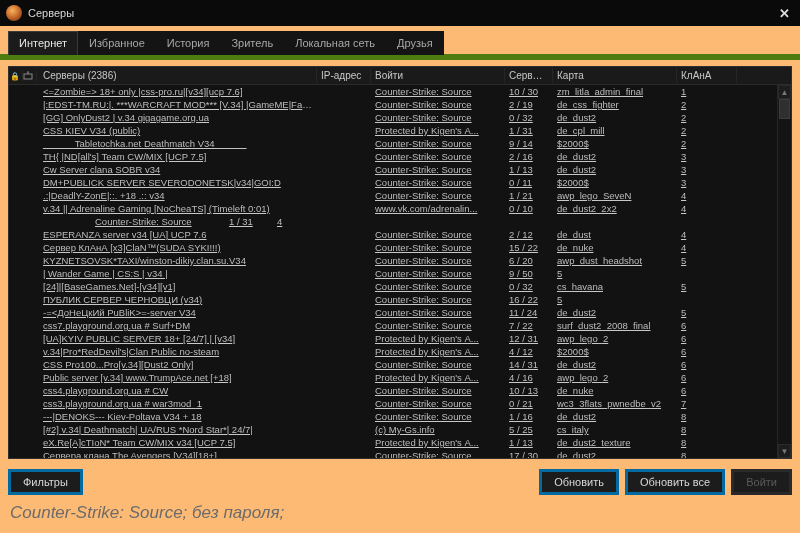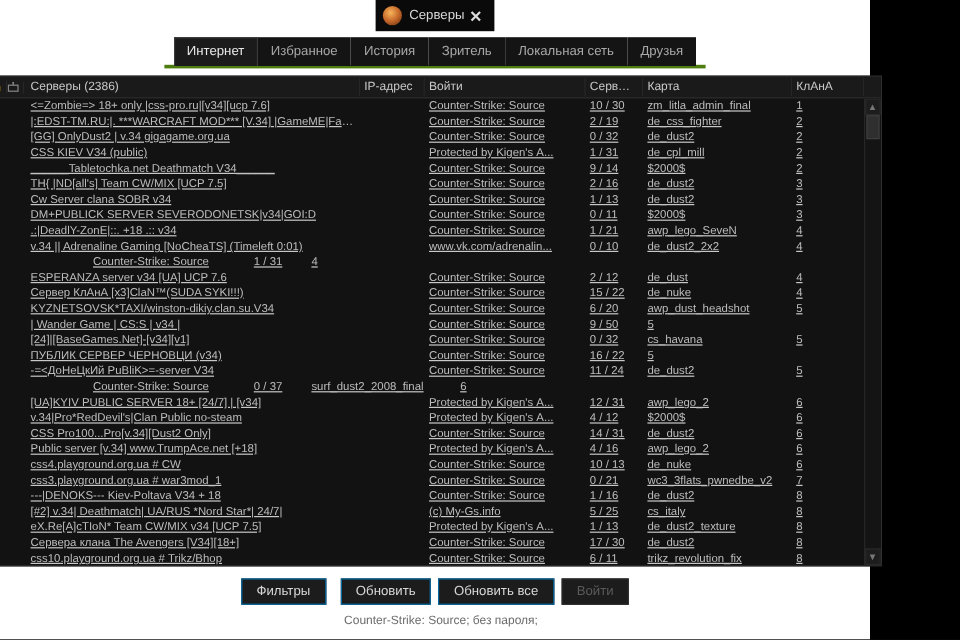--- a/index.html
+++ b/index.html
@@ -6,26 +6,25 @@
   body {
     background: #000;
     font-family: Tahoma, Arial, sans-serif;
     font-size: 10px;
     color: #c8c8c8;
     width: 800px;
     height: 533px;
     overflow: hidden;
   }
   .window {
-    width: 725px;
+    width: 800px;
     height: 533px;
-    background: #ffffff;
+    background: #fdba74;
     display: flex;
     flex-direction: column;
-    align-items: center;
   }
   .titlebar {
     height: 26px;
     display: flex;
     align-items: center;
     padding: 0 6px;
     background: #0a0a0a;
   }
   .titlebar .appicon {
     width: 16px; height: 16px;
@@ -33,21 +32,21 @@
     border-radius: 50%;
     margin-right: 6px;
   }
   .titlebar .title { color: #d8d8d8; font-size: 11px; }
   .titlebar .spacer { flex: 1; }
   .titlebar .closex { color: #ddd; font-size: 13px; font-weight: bold; cursor: pointer; padding: 2px 4px; }
   .tabs {
     display: flex;
     padding: 4px 8px 0 8px;
     gap: 0;
-    border-bottom: 3px solid #4d7c0f;
+    border-bottom: 6px solid #4d7c0f;
   }
   .tab {
     padding: 5px 10px 6px 10px;
     color: #a8a8a8;
     font-size: 11px;
     border: 1px solid transparent;
     border-bottom: none;
     cursor: pointer;
     position: relative;
     top: 1px;
@@ -112,31 +111,32 @@
   .scroll-track { flex:1; position:relative; }
   .scroll-thumb { position:absolute; left:1px; right:1px; top:0; height:20px; background:#2f2f2f; border:1px solid #3d3d3d; cursor:pointer;}
   .footer {
     display: flex;
     align-items: center;
     padding: 6px 8px;
     gap: 6px;
   }
   .btn {
     background: #1c1c1c;
-    border: 1px solid #0369a1;
+    border: 3px solid #0369a1;
     color: #d8d8d8;
     font-size: 11px;
     padding: 4px 12px;
     cursor: pointer;
   }
   .btn.disabled { color: #5a5a5a; border-color:#2a2a2a; cursor:default; }
   .status {
-    padding: 2px 10px 10px 20px;
+    padding: 2px 10px 10px 10px;
     color: #6b6b6b;
-    font-size: 10px;
+    font-size: 17px;
+    font-style: italic;
   }
   .lock-icon { font-size: 8px; color:#888; }
   .bot-icon svg { display:block; }
 </style>
 </head>
 <body>
 
 <div class="window">
 
   <div class="titlebar">
@@ -344,23 +344,24 @@
           <div class="col col-name">-=&lt;ДоНеЦкИй PuBliK&gt;=-server V34</div>
           <div class="col col-ip"></div>
           <div class="col col-game">Counter-Strike: Source</div>
           <div class="col col-players">11 / 24</div>
           <div class="col col-map">de_dust2</div>
           <div class="col col-ping">5</div>
         </div>
         <div class="row">
           <div class="col col-lock"></div>
           <div class="col col-bot"></div>
-          <div class="col col-ip"></div>
-          <div class="col col-game">Counter-Strike: Source</div>
-          <div class="col col-players">0 / 37</div>
+          <div class="col col-name">css7.playground.org.ua # Surf+DM</div>
+          <div class="col col-ip"></div>
+          <div class="col col-game">Counter-Strike: Source</div>
+          <div class="col col-players">7 / 22</div>
           <div class="col col-map">surf_dust2_2008_final</div>
           <div class="col col-ping">6</div>
         </div>
         <div class="row">
           <div class="col col-lock"></div>
           <div class="col col-bot"></div>
           <div class="col col-name">[UA]KYIV PUBLIC SERVER 18+ [24/7] | [v34]</div>
           <div class="col col-ip"></div>
           <div class="col col-game">Protected by Kigen's А...</div>
           <div class="col col-players">12 / 31</div>

